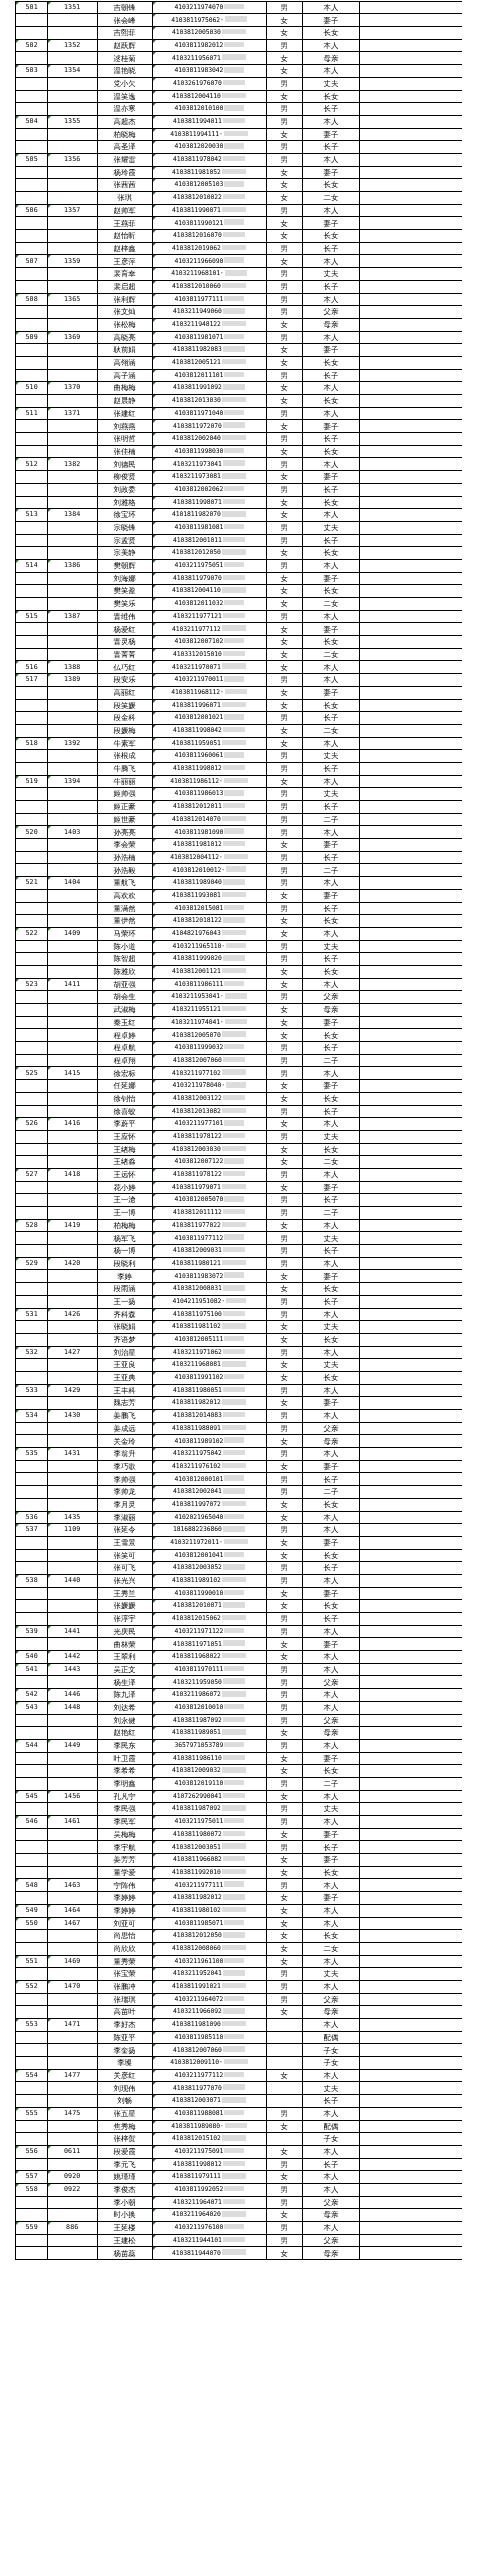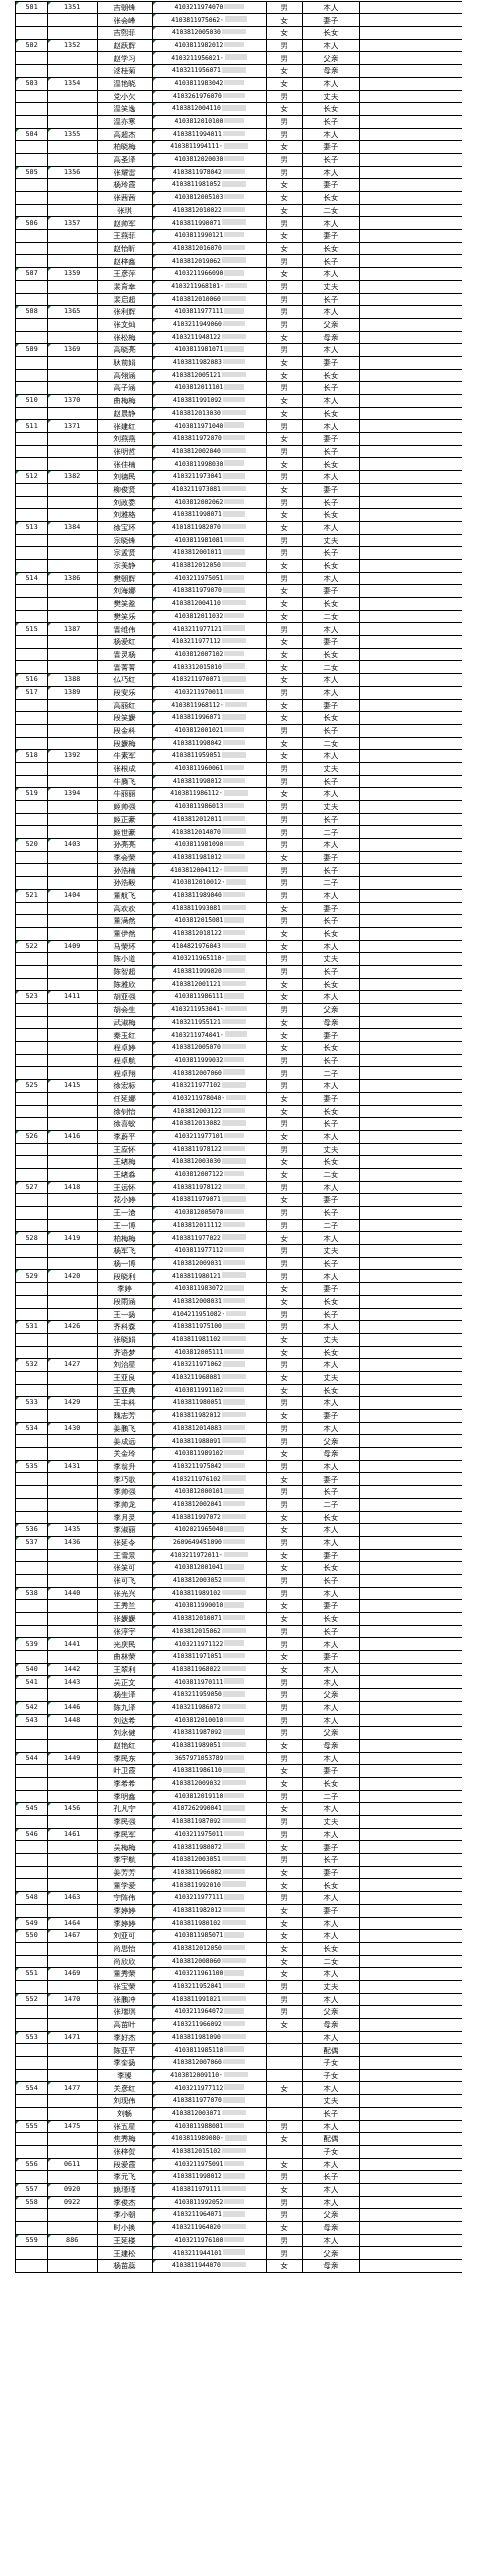--- a/index.html
+++ b/index.html
@@ -156,29 +156,20 @@
           <td class="id"><span class="mark tri"></span><span>1352</span></td>
           <td class="name"><span>赵跃辉</span></td>
           <td class="idno"><span class="mark tri"></span><span class="idwrap">4103811982012</span><span class="redact short"></span></td>
           <td class="sex"><span>男</span></td>
           <td class="rel"><span>本人</span></td>
           <td class="blank"></td>
         </tr>
         <tr>
           <td class="seq"><span></span></td>
           <td class="id"><span></span></td>
-          <td class="name"><span>赵学习</span></td>
-          <td class="idno"><span class="mark tri"></span><span class="idwrap">4103211956021·</span><span class="redact "></span></td>
-          <td class="sex"><span>男</span></td>
-          <td class="rel"><span>父亲</span></td>
-          <td class="blank"></td>
-        </tr>
-        <tr>
-          <td class="seq"><span></span></td>
-          <td class="id"><span></span></td>
           <td class="name"><span>逑桂菊</span></td>
           <td class="idno"><span class="mark tri"></span><span class="idwrap">4103211956071</span><span class="redact long"></span></td>
           <td class="sex"><span>女</span></td>
           <td class="rel"><span>母亲</span></td>
           <td class="blank"></td>
         </tr>
         <tr>
           <td class="seq"><span class="mark tri"></span><span>503</span></td>
           <td class="id"><span class="mark tri"></span><span>1354</span></td>
           <td class="name"><span>温艳晓</span></td>
@@ -1208,23 +1199,23 @@
           <td class="seq"><span class="mark tri"></span><span>536</span></td>
           <td class="id"><span class="mark tri"></span><span>1435</span></td>
           <td class="name"><span>李淑丽</span></td>
           <td class="idno"><span class="mark tri"></span><span class="idwrap">4102021965040</span><span class="redact short"></span></td>
           <td class="sex"><span>女</span></td>
           <td class="rel"><span>本人</span></td>
           <td class="blank"></td>
         </tr>
         <tr>
           <td class="seq"><span class="mark tri"></span><span>537</span></td>
-          <td class="id"><span class="mark tri"></span><span>1436</span></td>
+          <td class="id"><span class="mark tri"></span><span>1109</span></td>
           <td class="name"><span>张延令</span></td>
-          <td class="idno"><span class="mark tri"></span><span class="idwrap">2609649451090</span><span class="redact "></span></td>
+          <td class="idno"><span class="mark tri"></span><span class="idwrap">1816882236860</span><span class="redact "></span></td>
           <td class="sex"><span>男</span></td>
           <td class="rel"><span>本人</span></td>
           <td class="blank"></td>
         </tr>
         <tr>
           <td class="seq"><span></span></td>
           <td class="id"><span></span></td>
           <td class="name"><span>王雪景</span></td>
           <td class="idno"><span class="mark tri"></span><span class="idwrap">4103211972011·</span><span class="redact long"></span></td>
           <td class="sex"><span>女</span></td>

